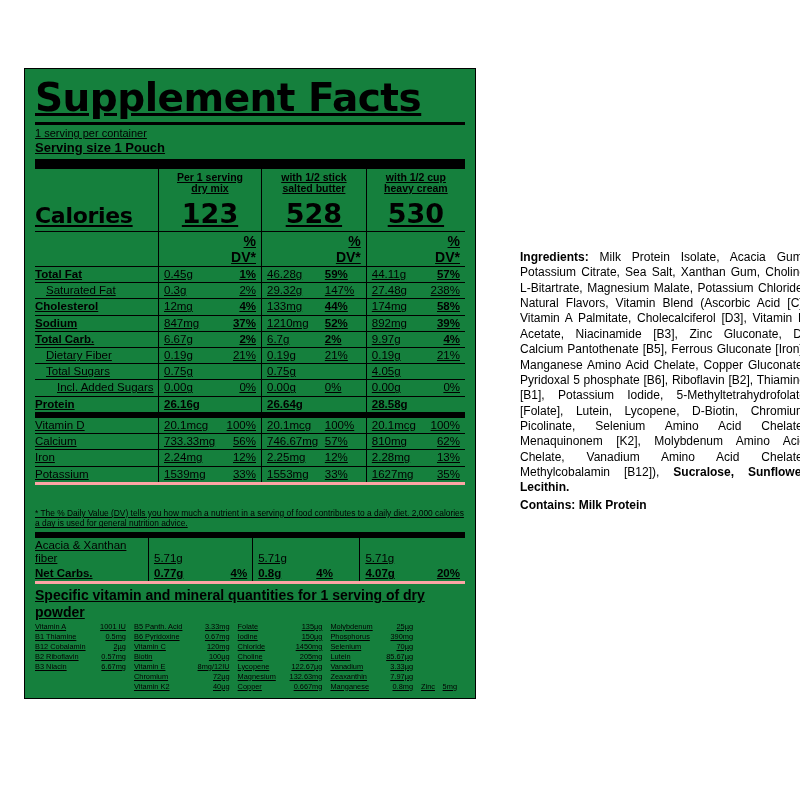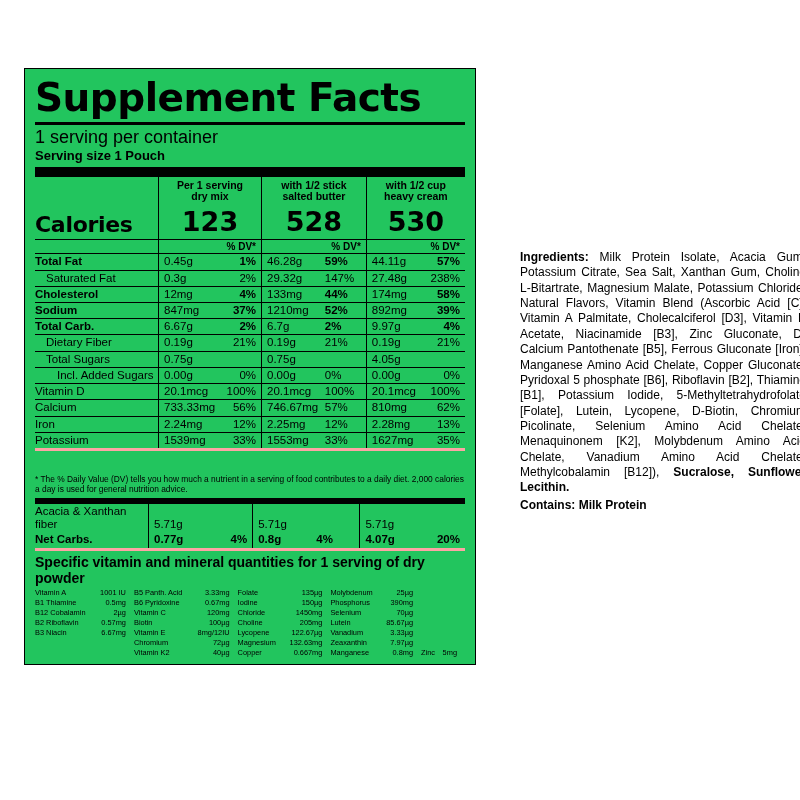--- a/index.html
+++ b/index.html
@@ -22,39 +22,40 @@
   }
 
   
   .panel {
     position: absolute;
     left: 24px;
     top: 68px;
     width: 452px;
     box-sizing: border-box;
     border: 1px solid #000;
-    background: #22c55e;
+    background: #15803d;
     padding: 8px 10px 6px 10px;
     font-size: 11px;
     line-height: 1.15;
+    text-decoration: underline;
   }
   .sf-title {
     font-family: "DejaVu Sans", sans-serif;
     font-weight: bold;
     font-size: 39px;
     letter-spacing: -0.5px;
     line-height: 0.95;
     margin: 2px 0 6px 0;
     white-space: nowrap;
   }
   .rule-med { border-bottom: 3px solid #000; }
   .rule-thick { border-bottom: 10px solid #000; }
   .rule-mid { border-bottom: 6px solid #000; }
 
-  .serv-line { font-size: 18px; padding: 2px 0 0 0; }
+  .serv-line { font-size: 11px; padding: 2px 0 0 0; }
   .serv-size { font-size: 13px; font-weight: bold; padding: 1px 0 3px 0; }
 
   table.sf {
     width: 100%;
     border-collapse: collapse;
     font-size: 11.5px;
   }
   table.sf td, table.sf th {
     padding: 1px 0;
     vertical-align: bottom;
@@ -86,21 +87,21 @@
     padding-bottom: 2px !important;
   }
   .cal-val {
     font-family: "DejaVu Sans", sans-serif;
     font-weight: bold;
     font-size: 27px;
     text-align: center;
     padding-bottom: 2px !important;
   }
   .dv-head {
-    font-size: 10px;
+    font-size: 14px;
     font-weight: bold;
     text-align: right;
     padding-right: 5px !important;
   }
   .bold { font-weight: bold; }
   .ital { font-style: italic; }
   .indent1 { padding-left: 11px !important; }
   .indent2 { padding-left: 22px !important; }
   .row-line td { border-bottom: 1px solid #000; }
   .row-line-med td { border-bottom: 3px solid #fca5a5; }
@@ -253,20 +254,29 @@
       </tr>
       <tr class="row-line">
         <td class="c-name indent2">Incl. Added Sugars</td>
         <td class="c-v1 vline">0.00g</td>
         <td class="c-d1">0%</td>
         <td class="c-v2 vline">0.00g</td>
         <td class="c-d2">0%</td>
         <td class="c-v3 vline">0.00g</td>
         <td class="c-d3">0%</td>
       </tr>
+      <tr class="row-line-thick">
+        <td class="c-name bold">Protein</td>
+        <td class="c-v1 vline bold">26.16g</td>
+        <td class="c-d1 bold"></td>
+        <td class="c-v2 vline bold">26.64g</td>
+        <td class="c-d2 bold"></td>
+        <td class="c-v3 vline bold">28.58g</td>
+        <td class="c-d3 bold"></td>
+      </tr>
 
       <tr class="row-line">
         <td class="c-name">Vitamin D</td>
         <td class="c-v1 vline">20.1mcg</td>
         <td class="c-d1">100%</td>
         <td class="c-v2 vline">20.1mcg</td>
         <td class="c-d2">100%</td>
         <td class="c-v3 vline">20.1mcg</td>
         <td class="c-d3">100%</td>
       </tr>

